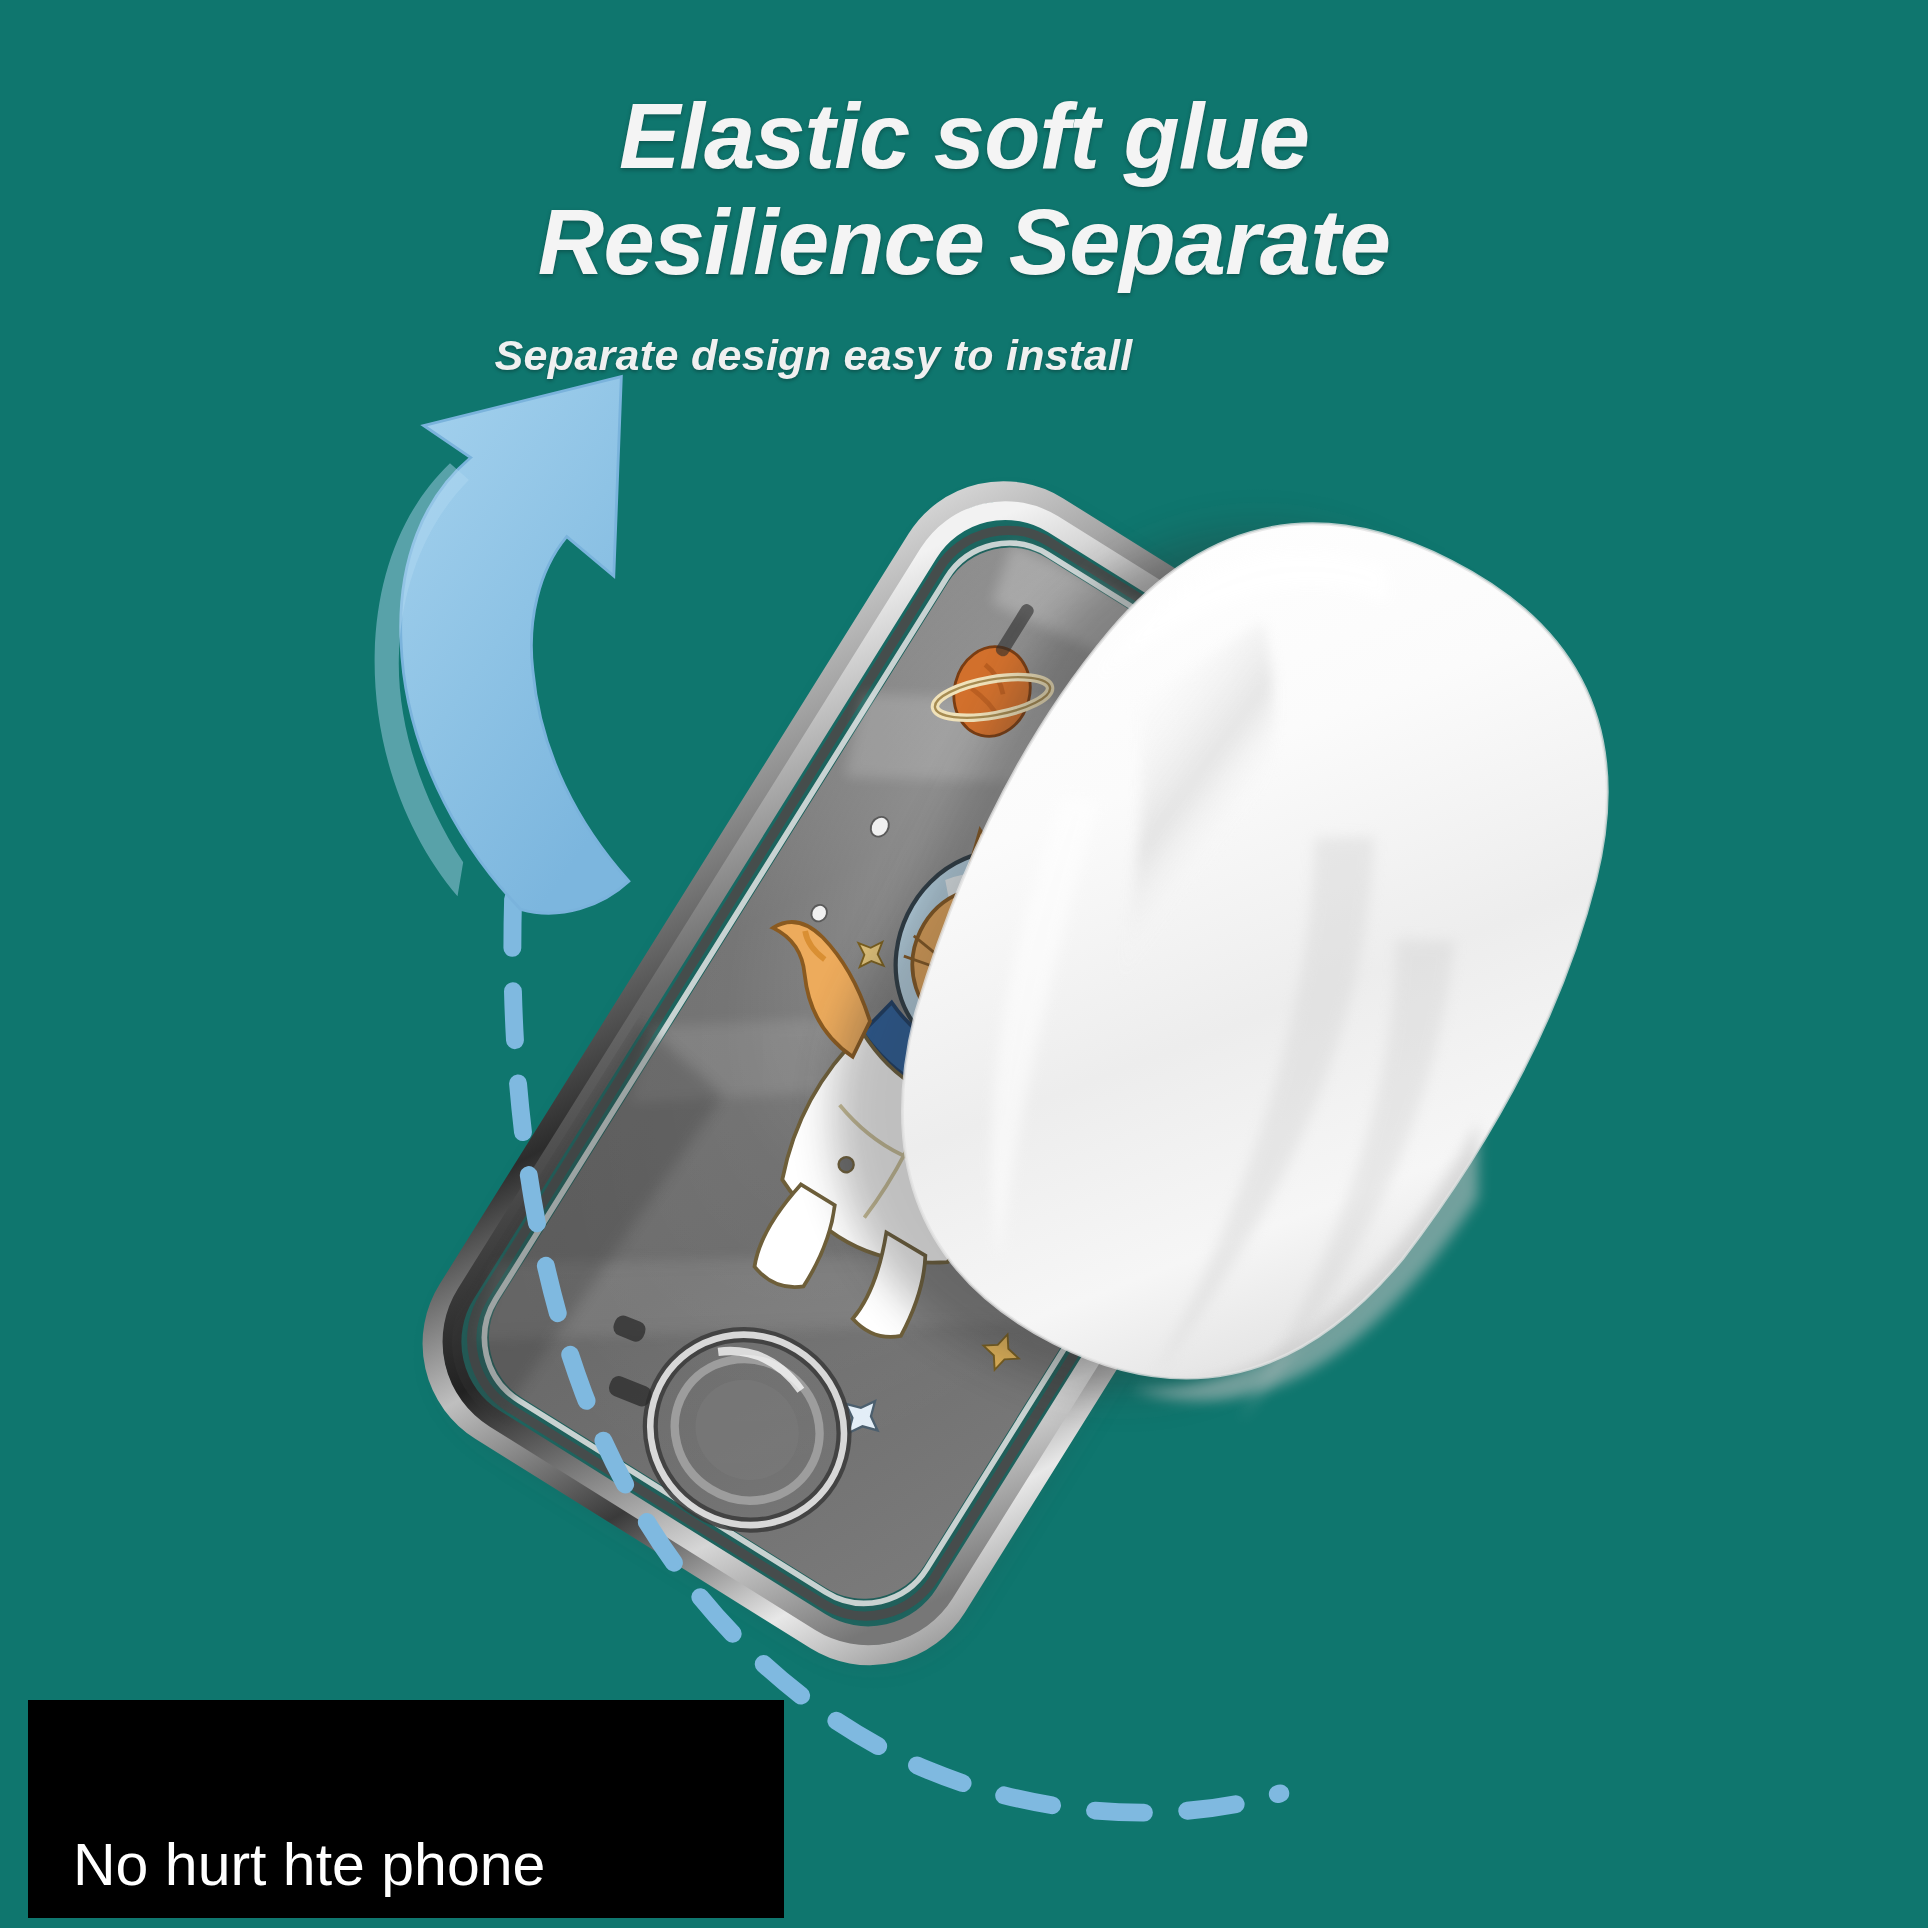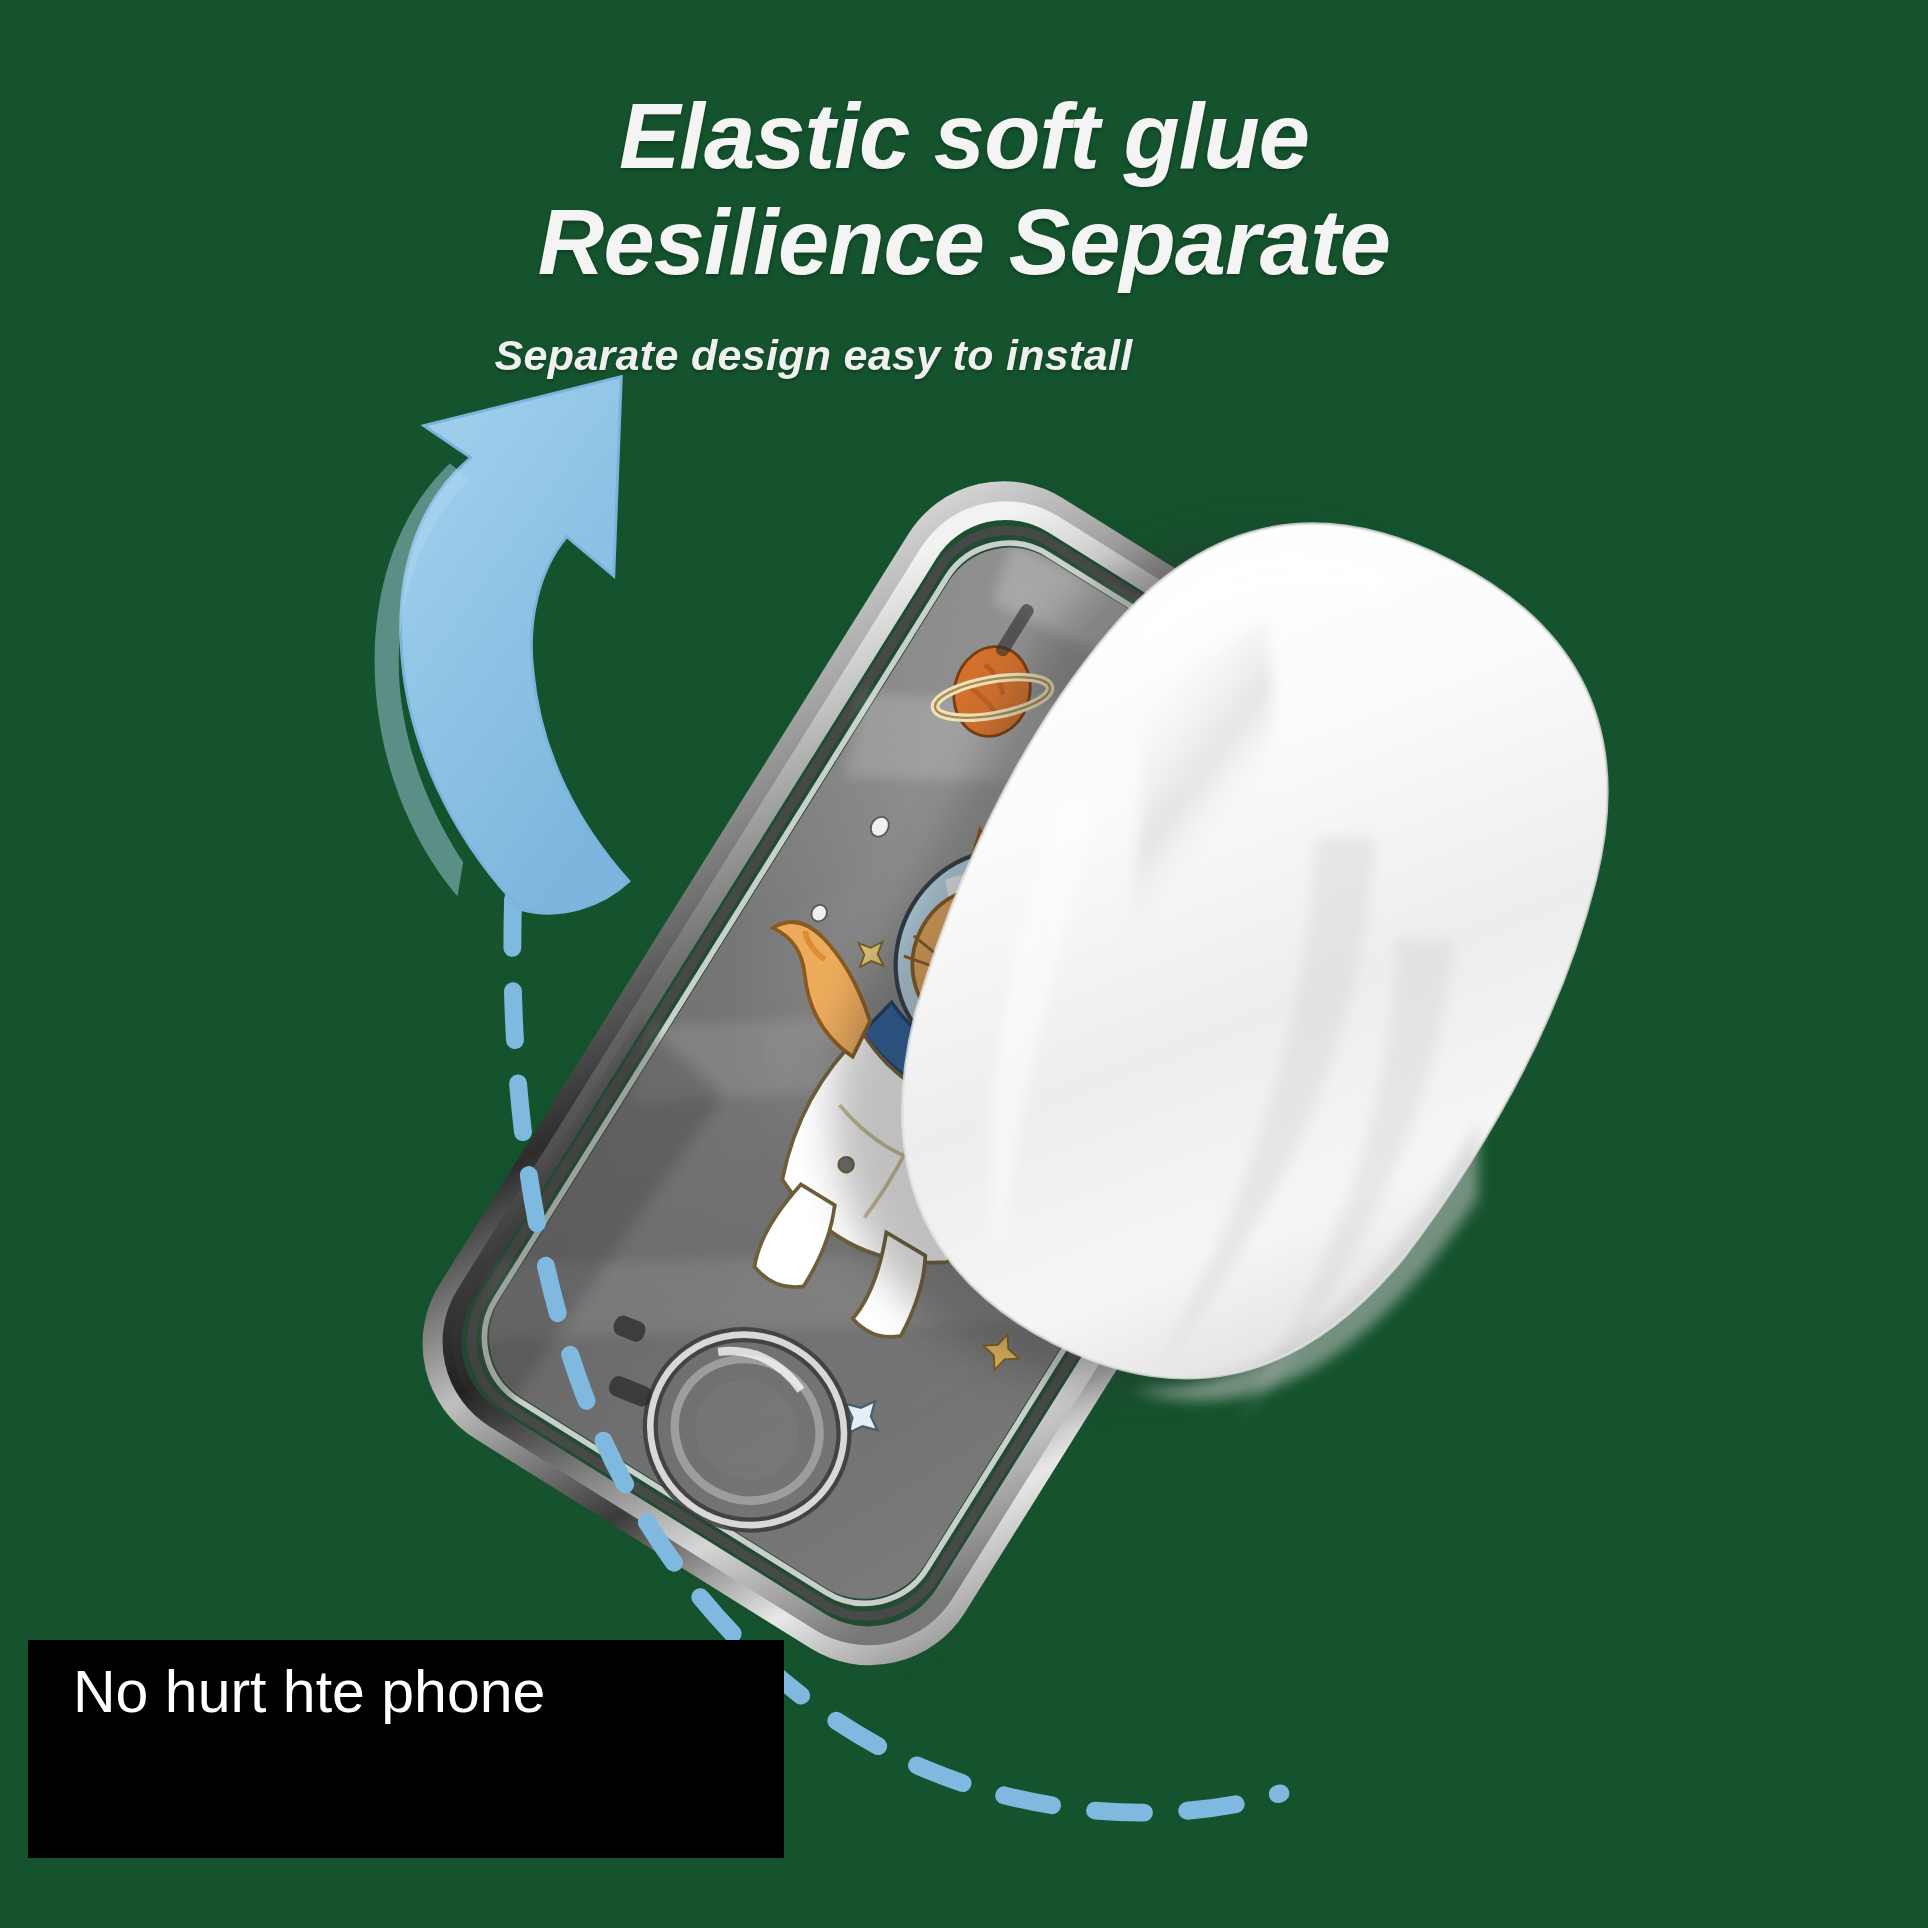--- a/index.html
+++ b/index.html
@@ -2,21 +2,21 @@
 <html style="font-size:15px"><head>
 <meta charset="utf-8">
 <title>Product Feature Graphic</title>
 <style>
   html,body{margin:0;padding:0;}
   body{
     width:1928px;height:1928px;overflow:hidden;
     background:#626262;
     font-family:"Liberation Sans", sans-serif;
   }
-  #stage{position:relative;width:1928px;height:1928px;background:#14532d;overflow:hidden;}
+  #stage{position:relative;width:1928px;height:1928px;background:#0f766e;overflow:hidden;}
 
   
   .headline-block{
     position:absolute;left:0;top:83px;width:1928px;text-align:center;
     pointer-events:none;
   }
   .headline{
     display:block;
     color:#f4f4f4;
     font-style:italic;
@@ -33,23 +33,23 @@
     letter-spacing:0.3px;
     text-shadow:0 1.9px 3.8px rgba(0,0,0,.28);
     font-family:"Liberation Sans", sans-serif;
   }
 
   
   #artwork{position:absolute;left:0;top:0;width:1928px;height:1928px;}
 
   
   .caption-box{
-    position:absolute;left:28px;top:1640px;width:756px;height:218px;
+    position:absolute;left:28px;top:1700px;width:756px;height:218px;
     background:#000;
-    display:flex;flex-direction:column;justify-content:flex-start;
+    display:flex;flex-direction:column;justify-content:flex-end;
     padding:0 0 0 45px;box-sizing:border-box;
   }
   .caption-line{
     color:#ffffff;font-size:59px;line-height:105px;font-weight:400;
     white-space:nowrap;font-family:"Liberation Sans", sans-serif;
   }
 </style>
 </head>
 <body>
 

